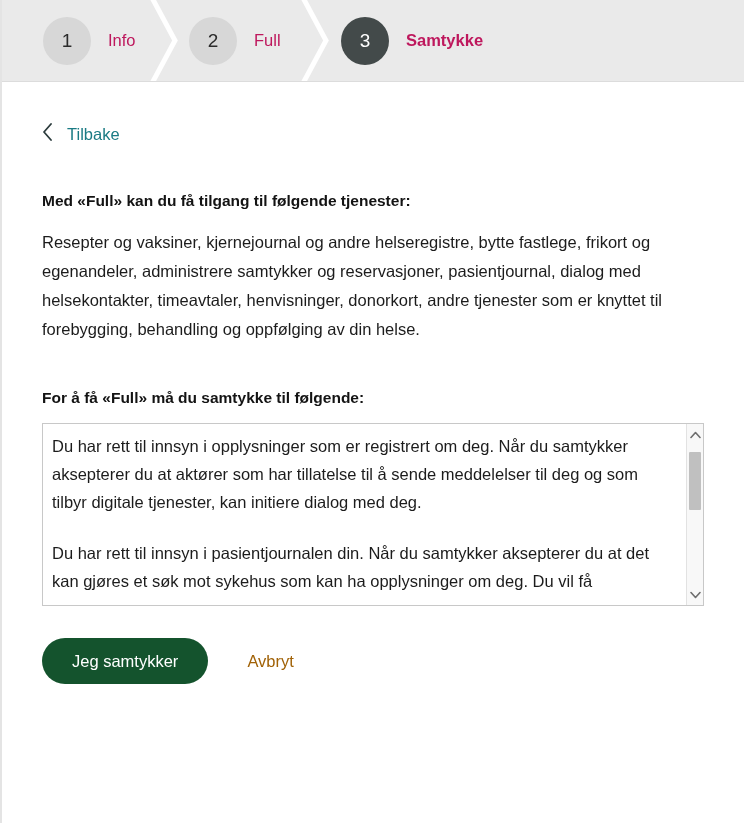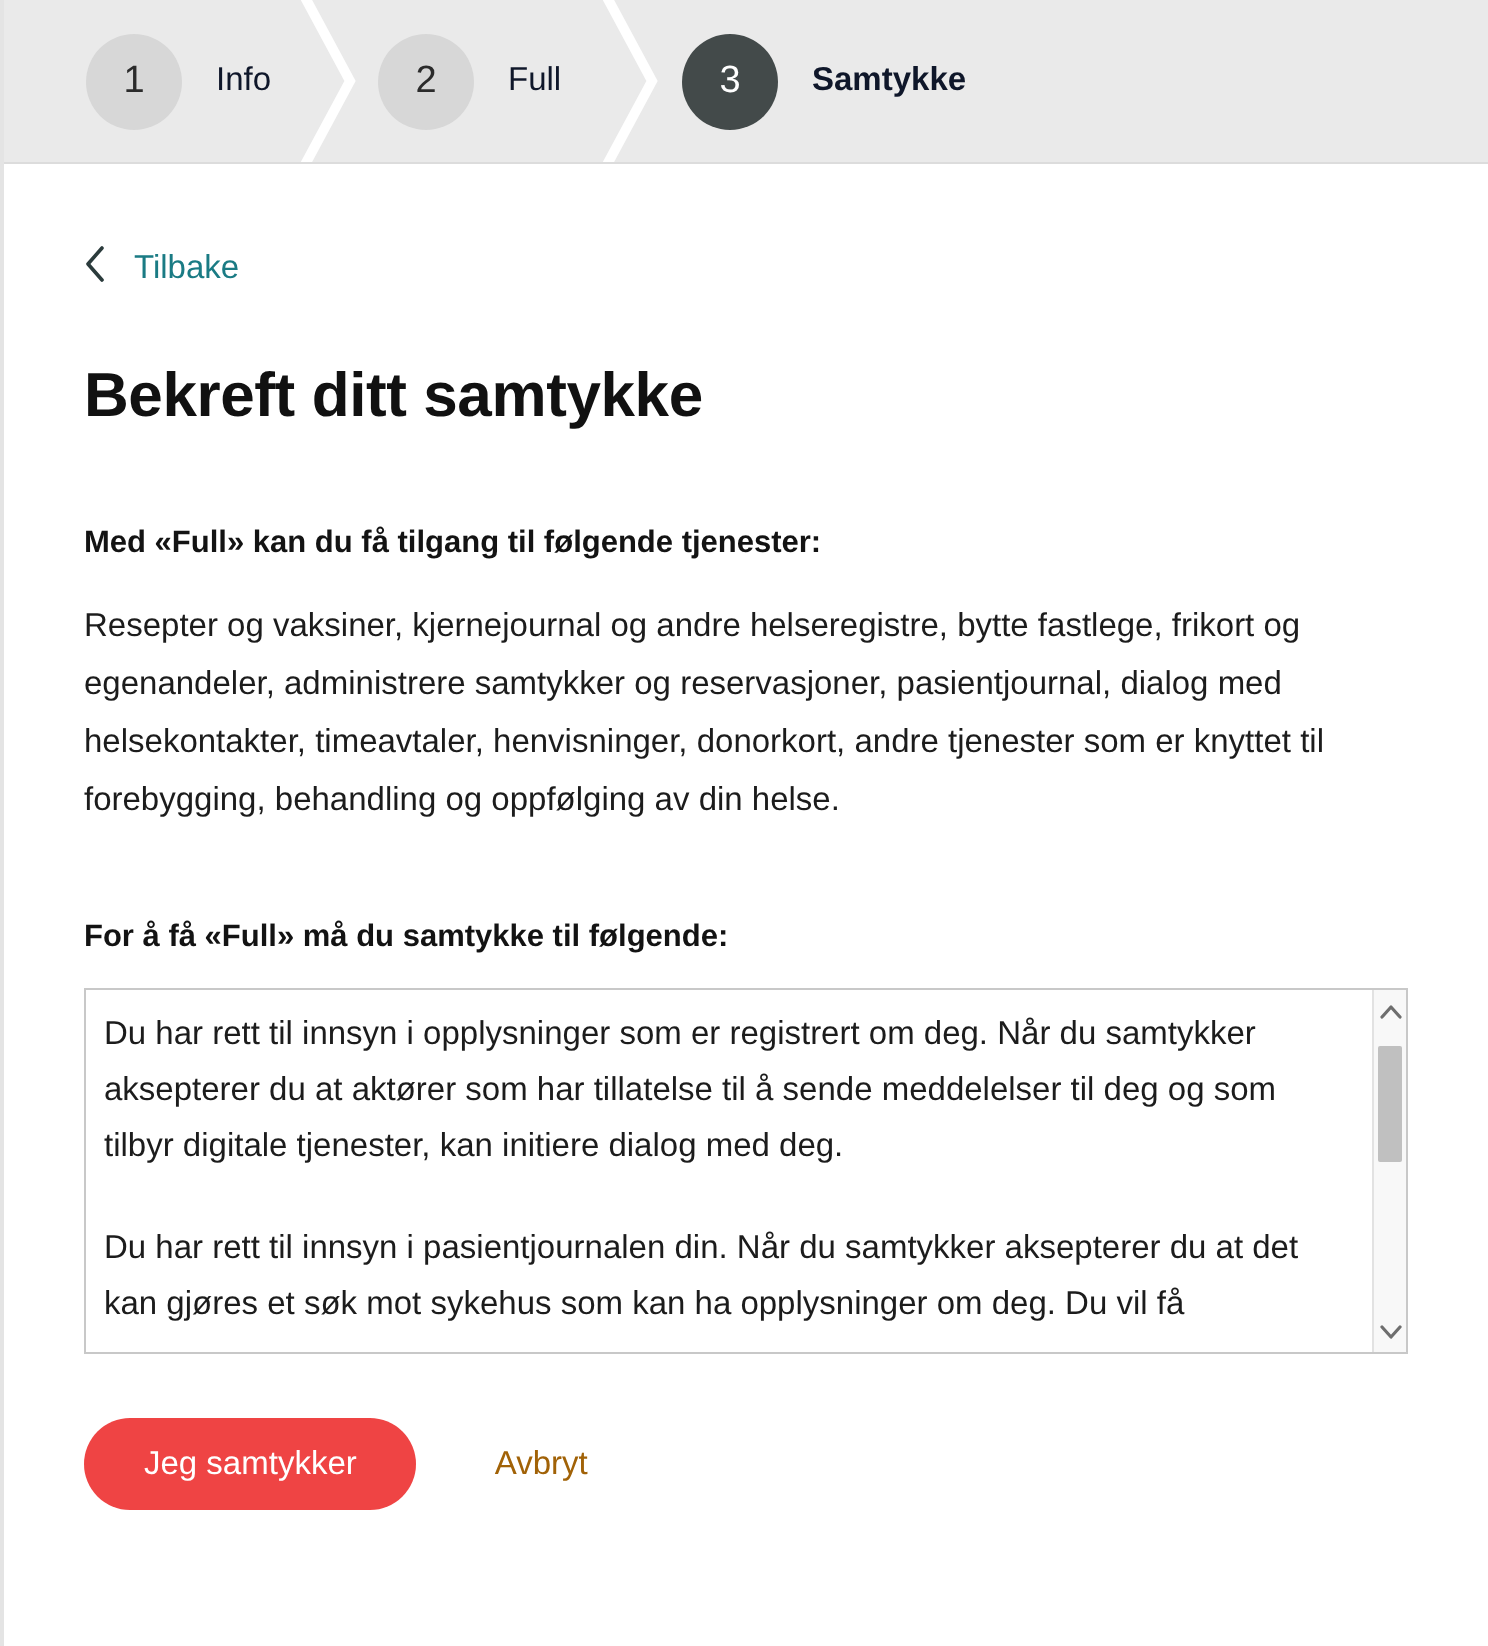--- a/index.html
+++ b/index.html
@@ -55,21 +55,21 @@
     background: #d7d7d7;
     color: #2b2b2b;
   }
   .step-circle.active {
     background: #434a4a;
     color: #ffffff;
   }
   .step-label {
     margin-left: 17px;
     font-size: 16.5px;
-    color: #0f172a;
+    color: #be185d;
     white-space: nowrap;
   }
   .step-label.active {
     font-weight: bold;
   }
   .step-sep {
     position: absolute;
     top: 0;
     width: 44px;
     height: 81px;
@@ -194,21 +194,21 @@
   }
 
   
   #actions {
     display: flex;
     align-items: center;
     margin-top: 32px;
   }
   #consent-button {
     border: none;
-    background: #ef4444;
+    background: #14532d;
     color: #ffffff;
     font-size: 16.5px;
     font-family: "Liberation Sans", sans-serif;
     padding: 0 30px;
     height: 46px;
     border-radius: 23px;
     cursor: pointer;
     text-align: right;
   }
   #cancel-button {
@@ -268,21 +268,20 @@
 
     <a id="back-link" href="#">
       <span class="chev">
         <svg width="11" height="18" viewBox="0 0 11 18" fill="none">
           <path d="M9 1 L2 9 L9 17" stroke="#2b3b3c" stroke-width="1.8" fill="none" stroke-linecap="round" stroke-linejoin="round"></path>
         </svg>
       </span>
       <span class="label">Tilbake</span>
     </a>
 
-    <h1 id="page-title">Bekreft ditt samtykke</h1>
 
     <p class="lead">Med «Full» kan du få tilgang til følgende tjenester:</p>
 
     <p id="services-paragraph">Resepter og vaksiner, kjernejournal og andre helseregistre, bytte fastlege, frikort og egenandeler, administrere samtykker og reservasjoner, pasientjournal, dialog med helsekontakter, timeavtaler, henvisninger, donorkort, andre tjenester som er knyttet til forebygging, behandling og oppfølging av din helse.</p>
 
     <p class="lead" id="consent-lead">For å få «Full» må du samtykke til følgende:</p>
 
     
     <div id="consent-box">
       <div id="consent-text">

